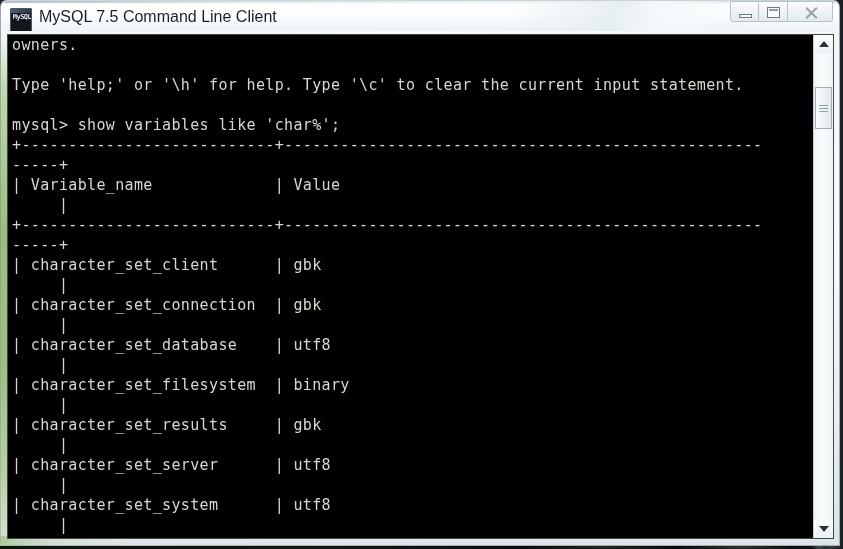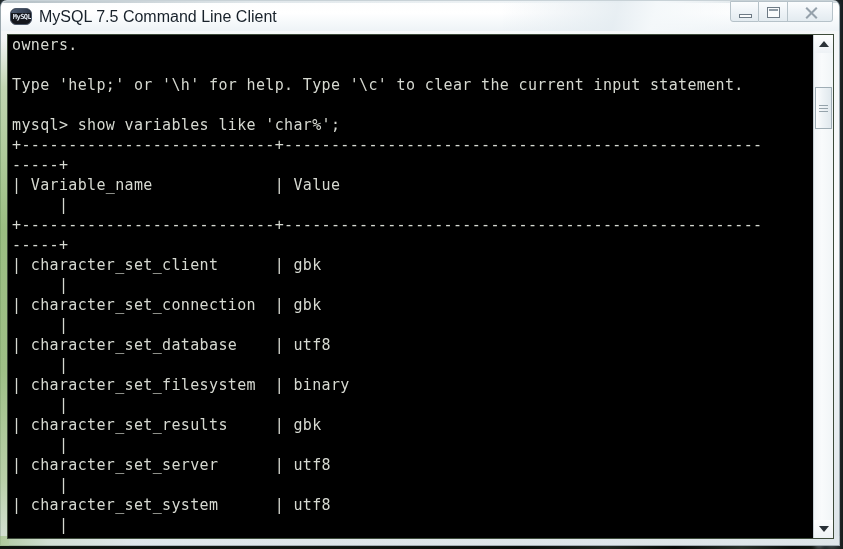--- a/index.html
+++ b/index.html
@@ -132,24 +132,24 @@
     background: linear-gradient(90deg,
       rgba(120,140,150,0.55) 0%,
       rgba(170,188,198,0.35) 30%,
       rgba(210,224,232,0.25) 70%,
       rgba(150,170,182,0.45) 100%);
   }
 
   .win-icon {
     position: absolute;
     left: 9px; top: 7px;
-    width: 22px; height: 17px;
+    width: 22px; height: 26px;
     background: #14161c;
     border: 1px solid #4a5566;
-    border-radius: 6px;
+    border-radius: 1px;
     box-sizing: border-box;
     overflow: hidden;
   }
   .win-icon .ic-top {
     position: absolute;
     left: 0; top: 0; width: 100%; height: 4px;
     background: linear-gradient(90deg, #4e5d74, #2c3545);
   }
   .win-icon .ic-txt {
     position: absolute;

